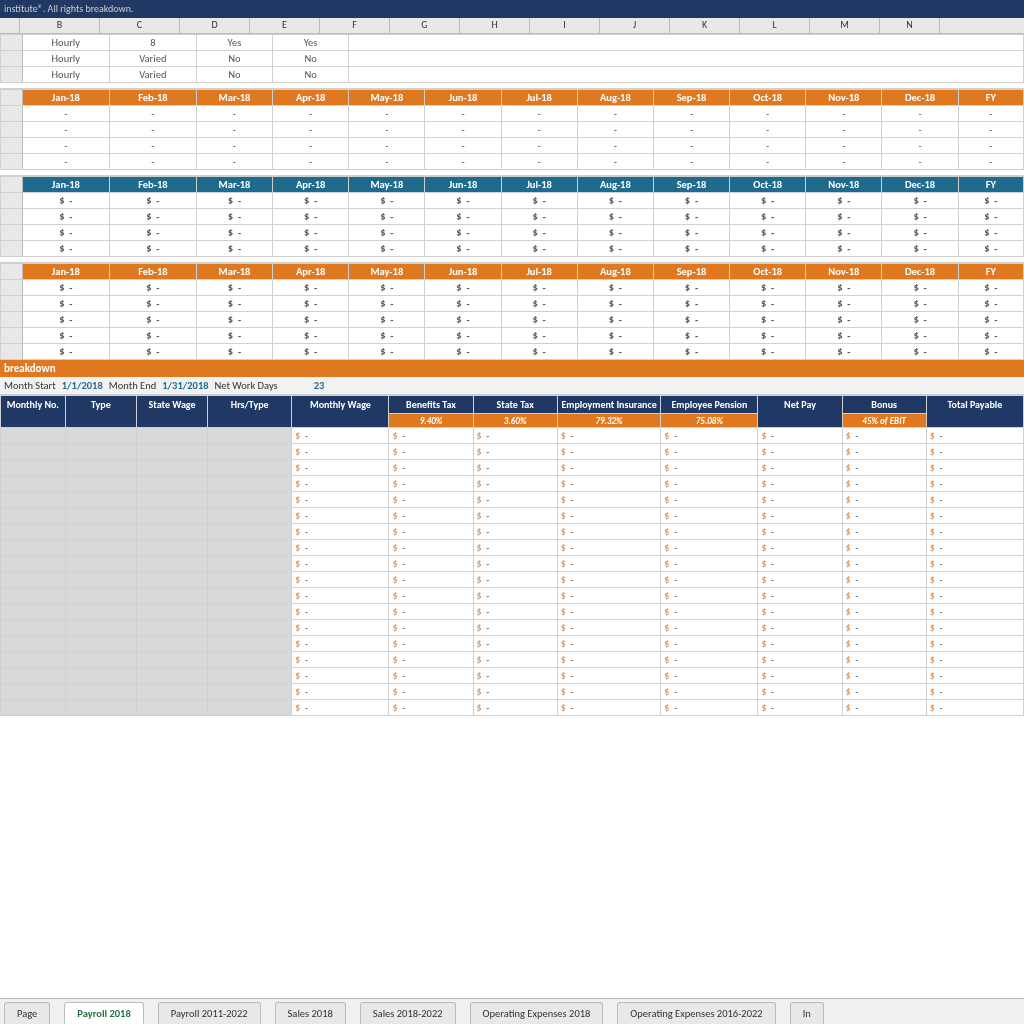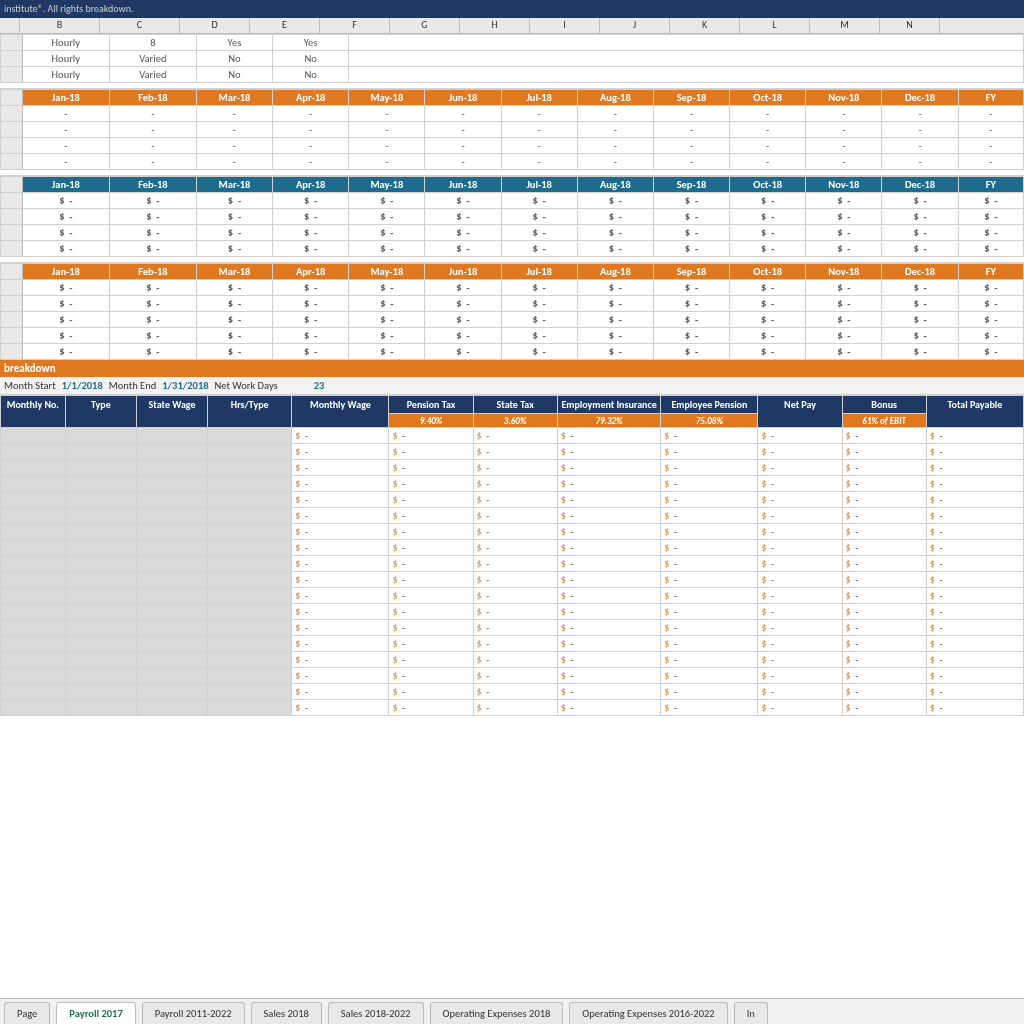--- a/index.html
+++ b/index.html
@@ -76,21 +76,21 @@
       position: absolute;
       bottom: 0;
       left: 0;
       right: 0;
       height: 26px;
       background: #f0f0f0;
       border-top: 1px solid #bbb;
       display: flex;
       align-items: flex-end;
       padding-left: 4px;
-      gap: 4px;
+      gap: 12px;
     }
     .tab {
       padding: 3px 12px;
       border: 1px solid #bbb;
       border-bottom: none;
       background: #e8e8e8;
       cursor: pointer;
       font-size: 10.5px;
       color: #333;
       height: 22px;
@@ -582,34 +582,34 @@
       <col style="width:65px">
       <col style="width:75px">
     </colgroup>
     <thead>
       <tr class="detail-header-row">
         <th rowspan="2">Monthly No.</th>
         <th rowspan="2">Type</th>
         <th rowspan="2">State Wage</th>
         <th rowspan="2">Hrs/Type</th>
         <th rowspan="2">Monthly Wage</th>
-        <th>Pension Tax</th>
+        <th>Benefits Tax</th>
         <th>State Tax</th>
         <th>Employment Insurance</th>
         <th>Employee Pension</th>
         <th rowspan="2">Net Pay</th>
         <th>Bonus</th>
         <th rowspan="2">Total Payable</th>
       </tr>
       <tr class="detail-sub">
         <th style="background:#e07820;color:#fff;font-style:italic;">9.40%</th>
         <th style="background:#e07820;color:#fff;font-style:italic;">3.60%</th>
         <th style="background:#e07820;color:#fff;font-style:italic;">79.32%</th>
         <th style="background:#e07820;color:#fff;font-style:italic;">75.08%</th>
-        <th style="background:#e07820;color:#fff;font-style:italic;">61% of EBIT</th>
+        <th style="background:#e07820;color:#fff;font-style:italic;">45% of EBIT</th>
       </tr>
     </thead>
     <tbody id="detail-body">
     <tr style="height: 15px;">
           <td class="grey-left" style="font-size: 10px; color: rgb(85, 85, 85); border-color: rgb(208, 208, 208); background: rgb(217, 217, 217);"></td>
           <td class="grey-left" style="font-size: 10px; color: rgb(85, 85, 85); border-color: rgb(208, 208, 208); background: rgb(217, 217, 217);"></td>
           <td class="grey-left" style="font-size: 10px; color: rgb(85, 85, 85); border-color: rgb(208, 208, 208); background: rgb(217, 217, 217);"></td>
           <td class="grey-left" style="font-size: 10px; color: rgb(85, 85, 85); border-color: rgb(208, 208, 208); background: rgb(217, 217, 217);"></td>
           <td class="" style="font-size: 10px; color: rgb(85, 85, 85); border-color: rgb(208, 208, 208);"><span style="color:#e07820">$</span> &nbsp;<span style="color:#555">-</span></td>
           <td class="" style="font-size: 10px; color: rgb(85, 85, 85); border-color: rgb(208, 208, 208);"><span style="color:#e07820">$</span> &nbsp;<span style="color:#555">-</span></td>
@@ -861,21 +861,21 @@
       </tbody>
   </table>
 
 </div>
 
 <div class="tab-bar">
   <div class="tab">
     <span>Page</span>
   </div>
   <div class="tab active">
-    <span>Payroll 2017</span>
+    <span>Payroll 2018</span>
   </div>
   <div class="tab">
     <span>Payroll 2011-2022</span>
   </div>
   <div class="tab">
     <span>Sales 2018</span>
   </div>
   <div class="tab">
     <span>Sales 2018-2022</span>
   </div>

